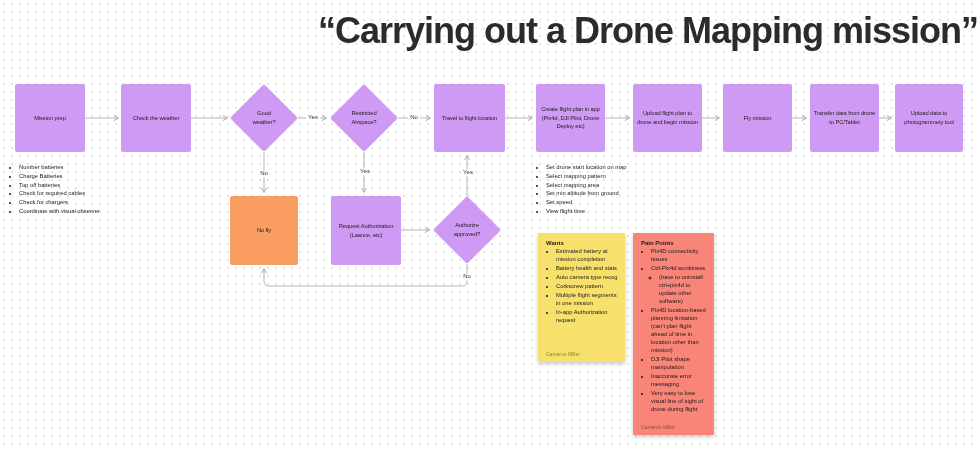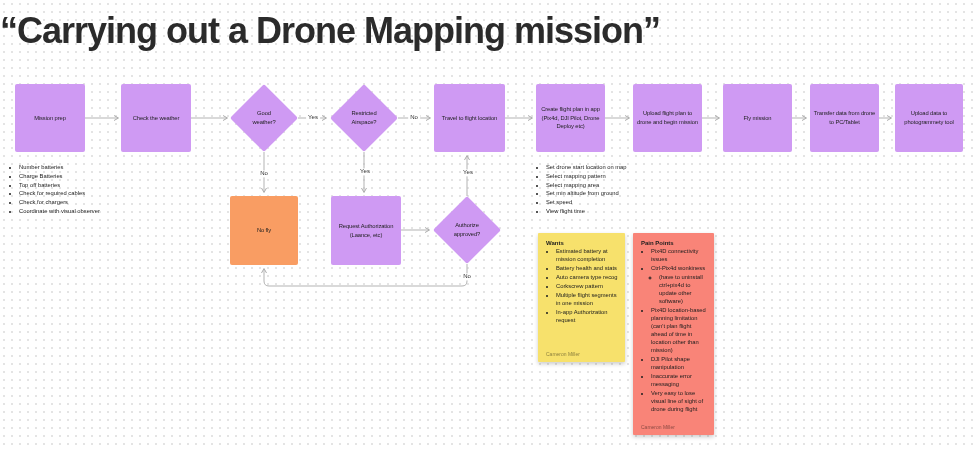--- a/index.html
+++ b/index.html
@@ -4,21 +4,21 @@
 <style>
   html,body{margin:0;padding:0;background:#fff;}
   #canvas{
     position:relative;width:978px;height:449px;overflow:hidden;
     font-family:"Liberation Sans",sans-serif;color:#1e1e1e;
     background-color:#ffffff;
     background-image:radial-gradient(circle,#e4e4e4 0.8px,transparent 1px);
     background-size:8px 8px;
   }
   .page-title{
-    position:absolute;top:10px;left:0;width:978px;text-align:left;
+    position:absolute;top:10px;left:0;width:978px;text-align:right;
     font-size:36px;font-weight:700;letter-spacing:-1px;color:#2b2b2b;
   }
   .node{
     position:absolute;box-sizing:border-box;border-radius:2px;
     display:flex;align-items:center;justify-content:center;text-align:center;
     font-size:5.8px;line-height:1.55;letter-spacing:-0.1px;padding:3px;
     background:#CF9AF3;z-index:2;
   }
   .node.orange{background:#F99D63;}
   .diamond{position:absolute;width:68px;height:68px;z-index:2;}

